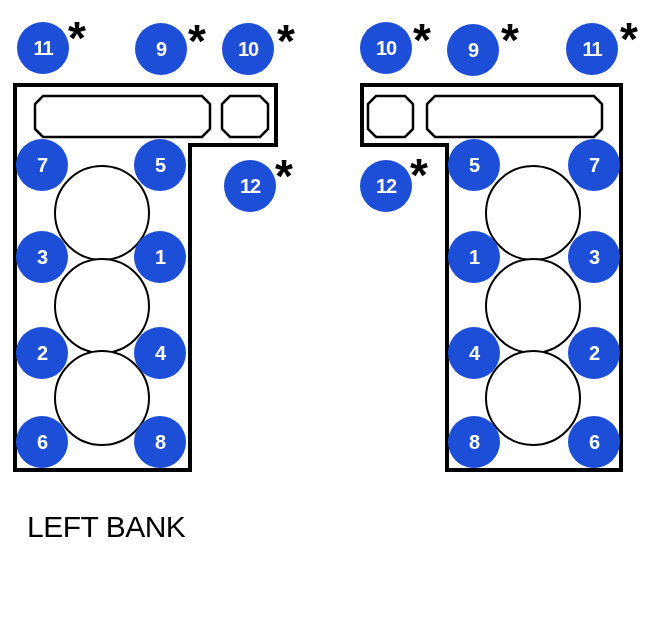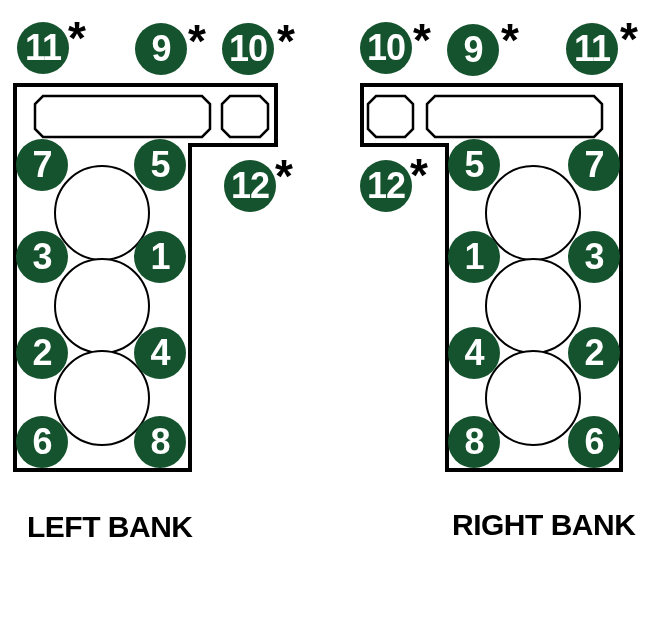--- a/index.html
+++ b/index.html
@@ -3,30 +3,30 @@
 <meta charset="utf-8">
 <style>
   html,body{margin:0;padding:0;background:#fff;}
   #stage{
     position:relative;width:650px;height:622px;background:#fff;overflow:hidden;
     font-family:"Liberation Sans",sans-serif;
   }
   #outline-svg{position:absolute;left:0;top:0;}
   .bolt{
     position:absolute;width:52px;height:52px;border-radius:50%;
-    background:#14532d;color:#fff;text-align:center;
-    font-weight:bold;font-size:36px;line-height:52px;
+    background:#1d4ed8;color:#fff;text-align:center;
+    font-weight:bold;font-size:20px;line-height:52px;
     letter-spacing:-1px;
   }
   .star{
     position:absolute;width:26px;text-align:center;color:#000;
     font-weight:bold;font-size:46px;line-height:1;
   }
   .bank-label{
-    position:absolute;color:#000;font-weight:bold;font-size:30px;
+    position:absolute;color:#000;font-weight:normal;font-size:30px;
     letter-spacing:-0.5px;white-space:nowrap;
   }
   .fig-code{
     position:absolute;color:#000;font-size:19px;letter-spacing:-0.5px;
     white-space:nowrap;
   }
 </style>
 </head>
 <body>
 
@@ -83,15 +83,14 @@
   <div class="bolt" style="left:568px;top:327px">2</div>
   <div class="bolt" style="left:448px;top:416px">8</div>
   <div class="bolt" style="left:568px;top:416px">6</div>
 
   <span class="star" style="left:409px;top:17px">*</span>
   <span class="star" style="left:497px;top:17px">*</span>
   <span class="star" style="left:616px;top:16px">*</span>
   <span class="star" style="left:406px;top:152px">*</span>
 
   <div class="bank-label" style="left:27px;top:510px">LEFT BANK</div>
-  <div class="bank-label" style="left:452px;top:508px">RIGHT BANK</div>
 
 </div>
 
 </body></html>

